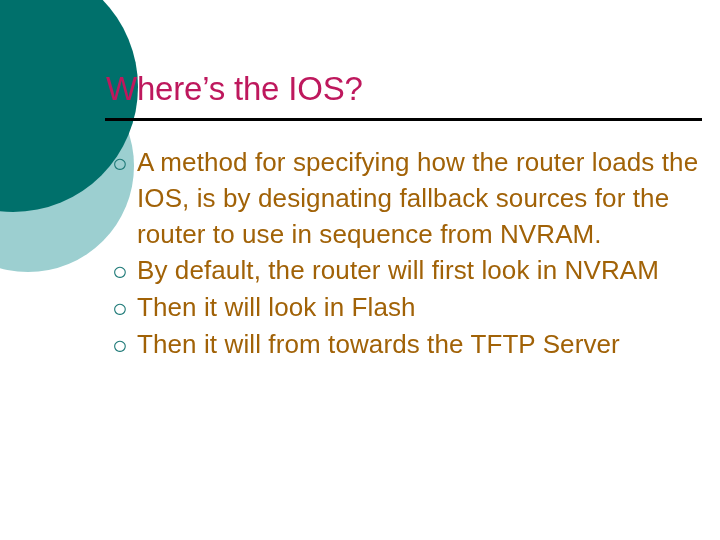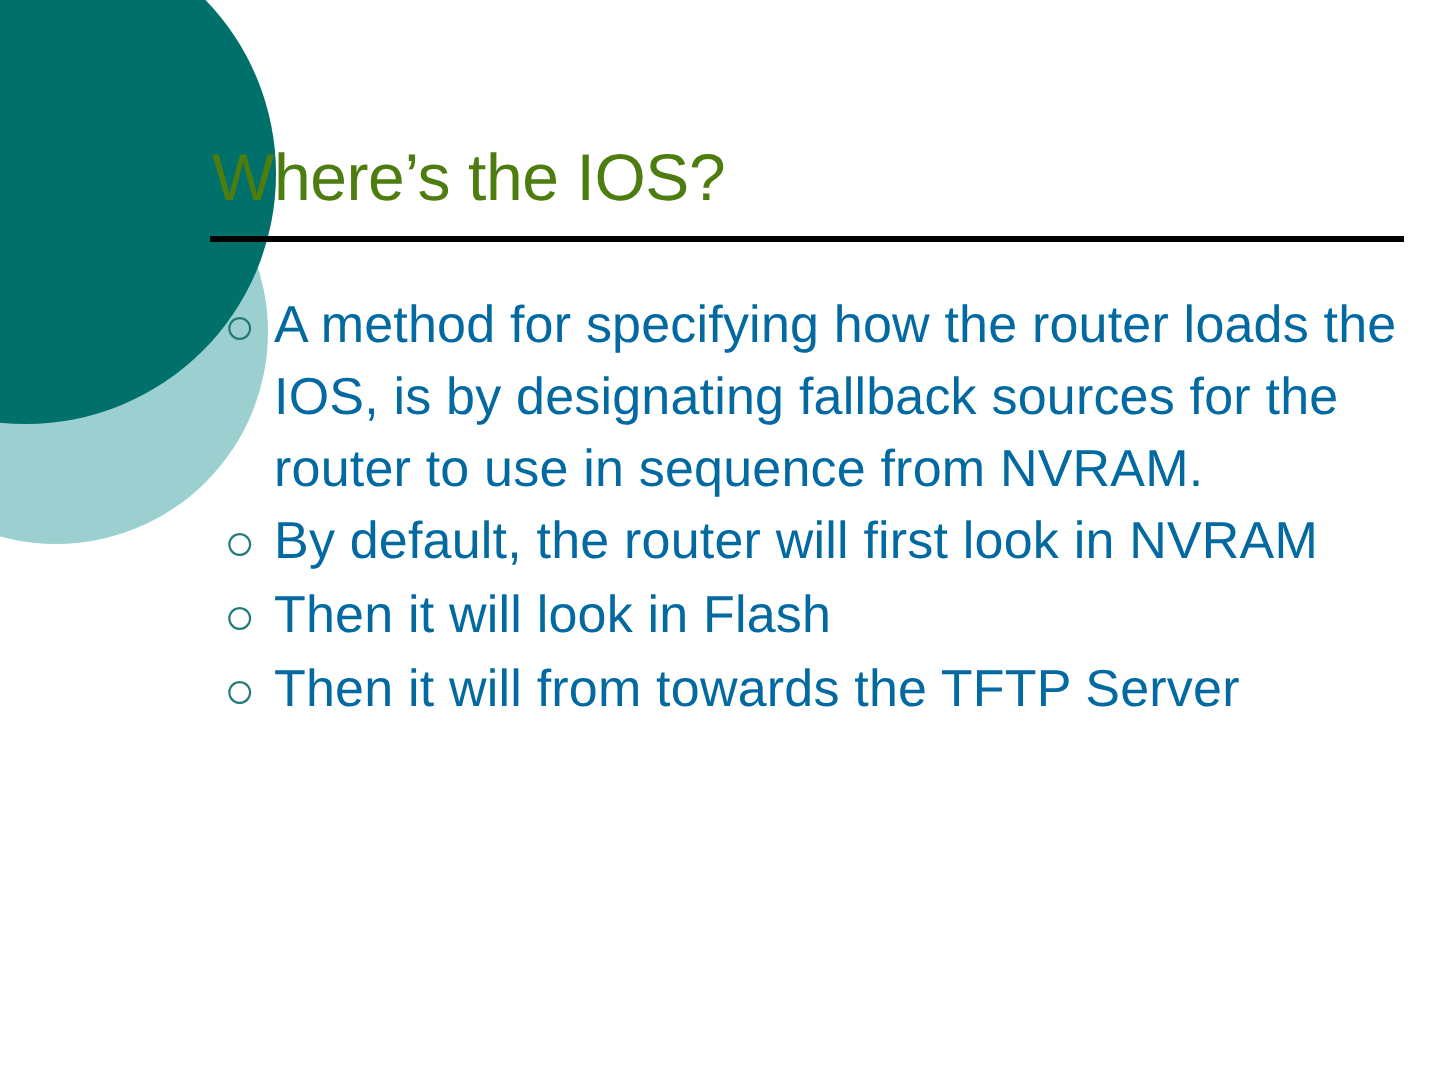--- a/index.html
+++ b/index.html
@@ -41,21 +41,21 @@
   }
 
   
   .title {
     position: absolute;
     left: 106px;
     top: 69px;
     width: 600px;
     font-size: 33px;
     line-height: 40px;
-    color: #4d7c0f;
+    color: #be185d;
     letter-spacing: -0.2px;
     white-space: nowrap;
     z-index: 3;
   }
 
   
   .title-rule {
     position: absolute;
     left: 105px;
     top: 118px;
@@ -84,21 +84,21 @@
     font-size: 26px;
     line-height: 36px;
     color: #1F7A78;
     text-align: left;
     padding-top: 1px;
   }
   .bullet-text {
     flex: 1 1 auto;
     font-size: 26px;
     line-height: 36px;
-    color: #0369a1;
+    color: #a16207;
     letter-spacing: 0.1px;
   }
 </style>
 </head>
 <body>
 
 <div class="slide">
 
   <div class="deco-light-circle"></div>
   <div class="deco-dark-circle"></div>

